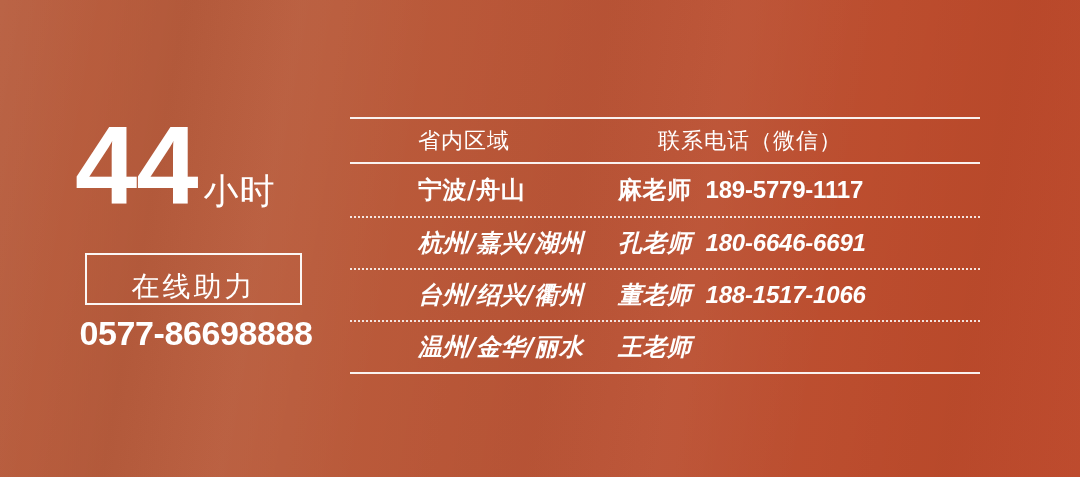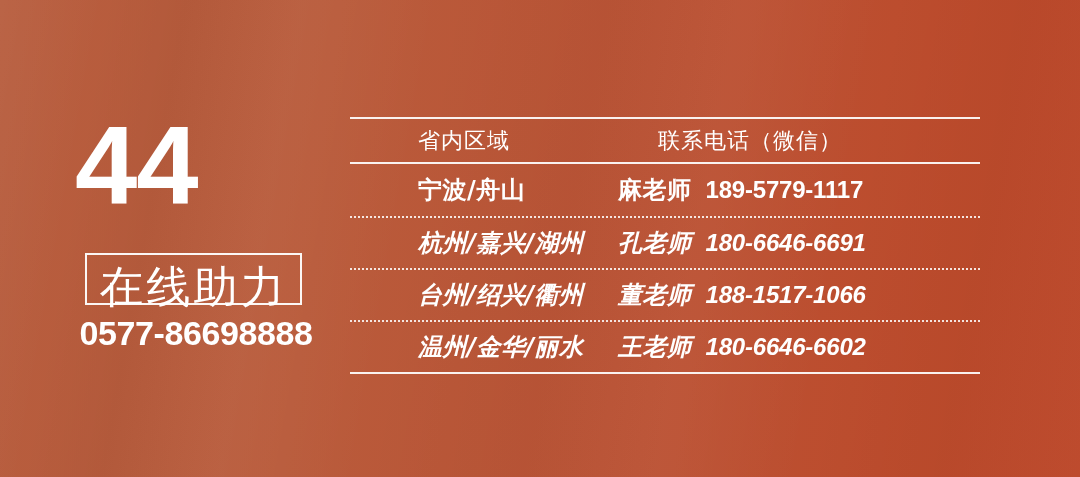--- a/index.html
+++ b/index.html
@@ -77,21 +77,21 @@
     top: 133px;
     width: 217px;
     height: 52px;
     border: 2px solid rgba(255,255,255,0.95);
     box-sizing: border-box;
     display: flex;
     align-items: center;
     justify-content: center;
   }
   #online-box-label {
-    font-size: 44px;
+    font-size: 28px;
     font-weight: 400;
     color: #ffffff;
     letter-spacing: 3px;
     line-height: 1;
     font-family: "DejaVu Sans", "Liberation Sans", sans-serif;
     margin-top: 16px;
   }
 
   #landline {
     position: absolute;
@@ -179,20 +179,21 @@
 </style>
 </head>
 <body>
 
 <div id="banner">
 
   <div id="promo">
 
     <div id="hours-line">
       <span id="hours-number">44</span>
+      <span id="hours-unit">小时</span>
     </div>
 
     <div id="online-box">
       <span id="online-box-label">在线助力</span>
     </div>
 
     <div id="landline">0577-86698888</div>
 
   </div>
 
@@ -226,19 +227,18 @@
       <div class="col-contact">
         <span class="teacher-name">董老师</span>
         <span class="teacher-phone">188-1517-1066</span>
       </div>
     </div>
 
     <div class="trow data-row dashed-top">
       <div class="col-region">温州/金华/丽水</div>
       <div class="col-contact">
         <span class="teacher-name">王老师</span>
-        <span class="teacher-phone">180-6646-6602</span>
       </div>
     </div>
 
   </div>
 
 </div>
 
 </body></html>

